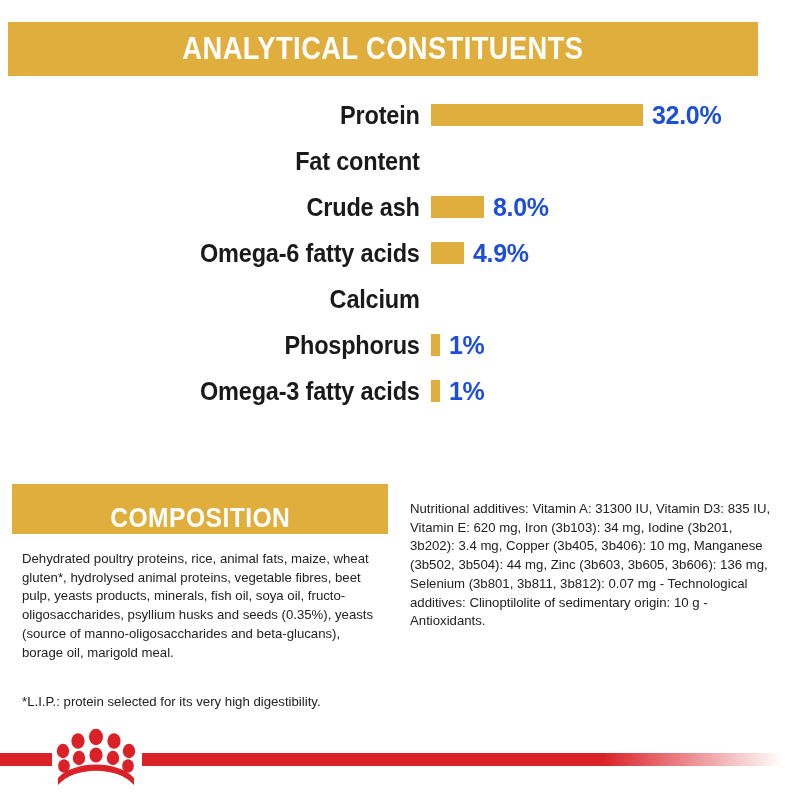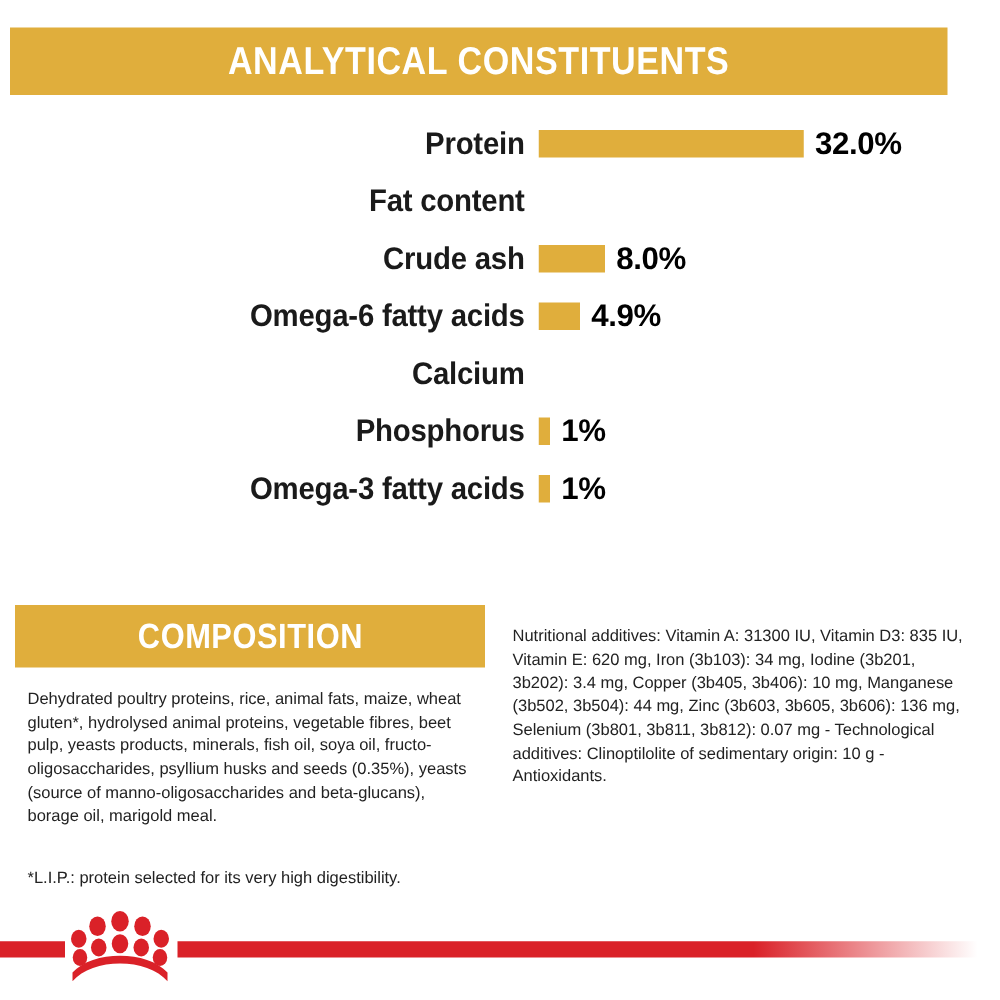--- a/index.html
+++ b/index.html
@@ -83,40 +83,41 @@
 
   .row-bar {
     height: 22px;
     background: #e0ae3c;
     flex-shrink: 0;
   }
 
   .row-value {
     font-size: 25px;
     font-weight: bold;
-    color: #000000;
+    color: #1d4ed8;
     margin-left: 9px;
     letter-spacing: -0.3px;
     white-space: nowrap;
   }
 
   
   .panels {
     position: absolute;
     left: 0;
     top: 484px;
     width: 800px;
     display: flex;
   }
 
   .panel { width: 400px; }
 
   .panel-head {
     height: 50px;
     margin: 0 12px;
+    align-items: flex-end;
   }
   .panel .band-title { font-size: 28px; }
 
   .band-sub {
     font-size: 20px;
     font-weight: bold;
     margin-left: 7px;
     transform: scaleX(0.9);
     transform-origin: left center;
     white-space: nowrap;

